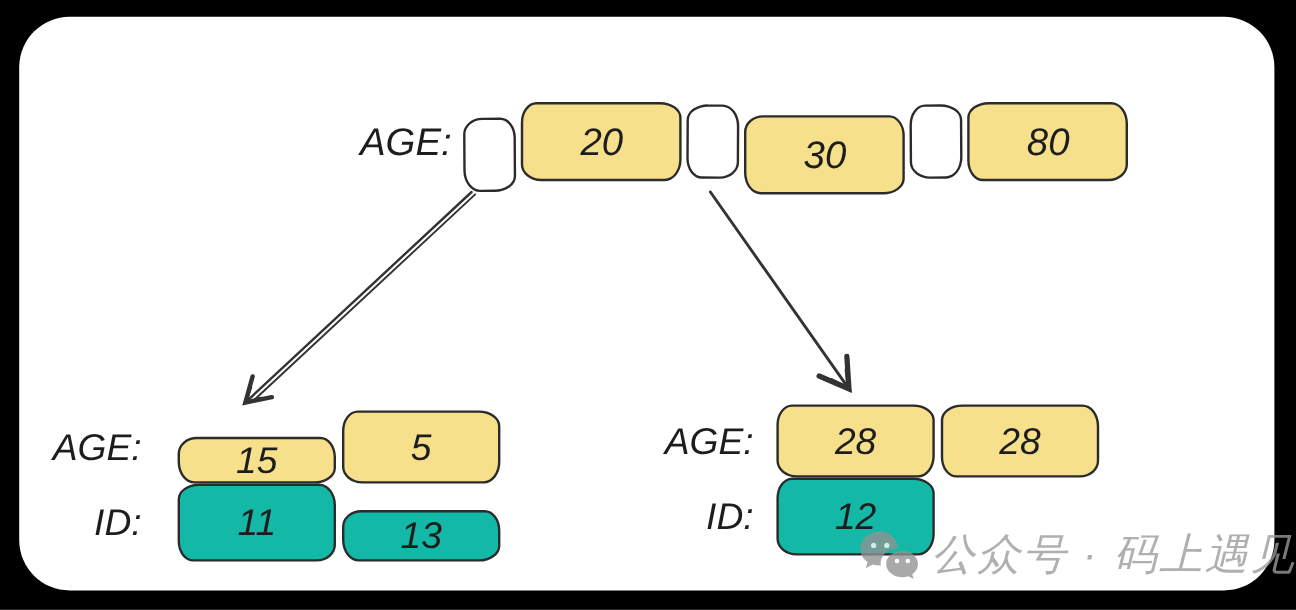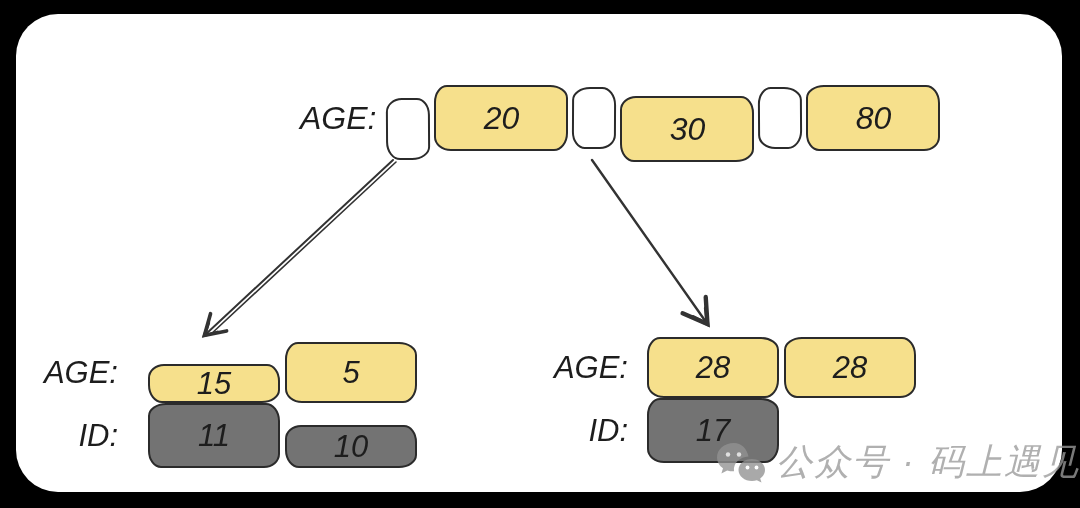--- a/index.html
+++ b/index.html
@@ -22,21 +22,21 @@
     box-sizing: border-box;
     border: 2.6px solid #2b2b2b;
     display: flex;
     align-items: center;
     justify-content: center;
     font-size: 32px;
     color: #1d1d1d;
     background: #ffffff;
   }
   .cell.key   { background: #f6e08c; }
-  .cell.id    { background: #737373; }
+  .cell.id    { background: #14b8a6; }
   .cell.ptr   { background: #ffffff; }
   
   .r1 { border-radius: 16px 13px 18px 14px / 14px 17px 13px 18px; margin-top: 22px; }
   .r2 { border-radius: 13px 18px 14px 17px / 17px 13px 18px 14px; }
   .r3 { border-radius: 18px 14px 16px 13px / 13px 18px 14px 17px; }
   .tilt1 { transform: rotate(-0.35deg); }
   .tilt2 { transform: rotate(0.3deg); }
 
   
   .root-node {
@@ -134,29 +134,29 @@
     <div class="cell ptr r2 tilt1"></div>
     <div class="cell key r3">80</div>
   </div>
 
   <div class="leaf leaf-left">
     <div class="lbl">AGE:</div>
     <div class="cell key r1">15</div>
     <div class="cell key r2">5</div>
     <div class="lbl">ID:</div>
     <div class="cell id r3">11</div>
-    <div class="cell id r1">10</div>
+    <div class="cell id r1">13</div>
   </div>
 
   <div class="leaf leaf-right">
     <div class="lbl">AGE:</div>
     <div class="cell key r2">28</div>
     <div class="cell key r3">28</div>
     <div class="lbl">ID:</div>
-    <div class="cell id r2">17</div>
+    <div class="cell id r2">12</div>
   </div>
 
   <div class="watermark">
     <svg class="wm-icon" viewBox="0 0 52 48" xmlns="http://www.w3.org/2000/svg">
       <g fill="#929292">
         <path d="M20 4 C10 4 3 10.5 3 18.5 c0 4.5 2.3 8.2 6 10.8 l-1.6 5.2 5.8-3.1 c2.1 0.6 4.4 1 6.8 0.9 C19 24 26 18 34.5 17.6 33 9.8 27.3 4 20 4 z"></path>
         <path d="M38 20 c-7.5 0-13.5 4.9-13.5 11 0 6.1 6 11 13.5 11 1.7 0 3.4-0.3 4.9-0.8 l4.6 2.4 -1.3-4.1 c2.9-2 4.8-5 4.8-8.5 0-6.1-6-11-13-11 z"></path>
       </g>
       <g fill="#ffffff">
         <circle cx="14" cy="15.5" r="2.2"></circle>

